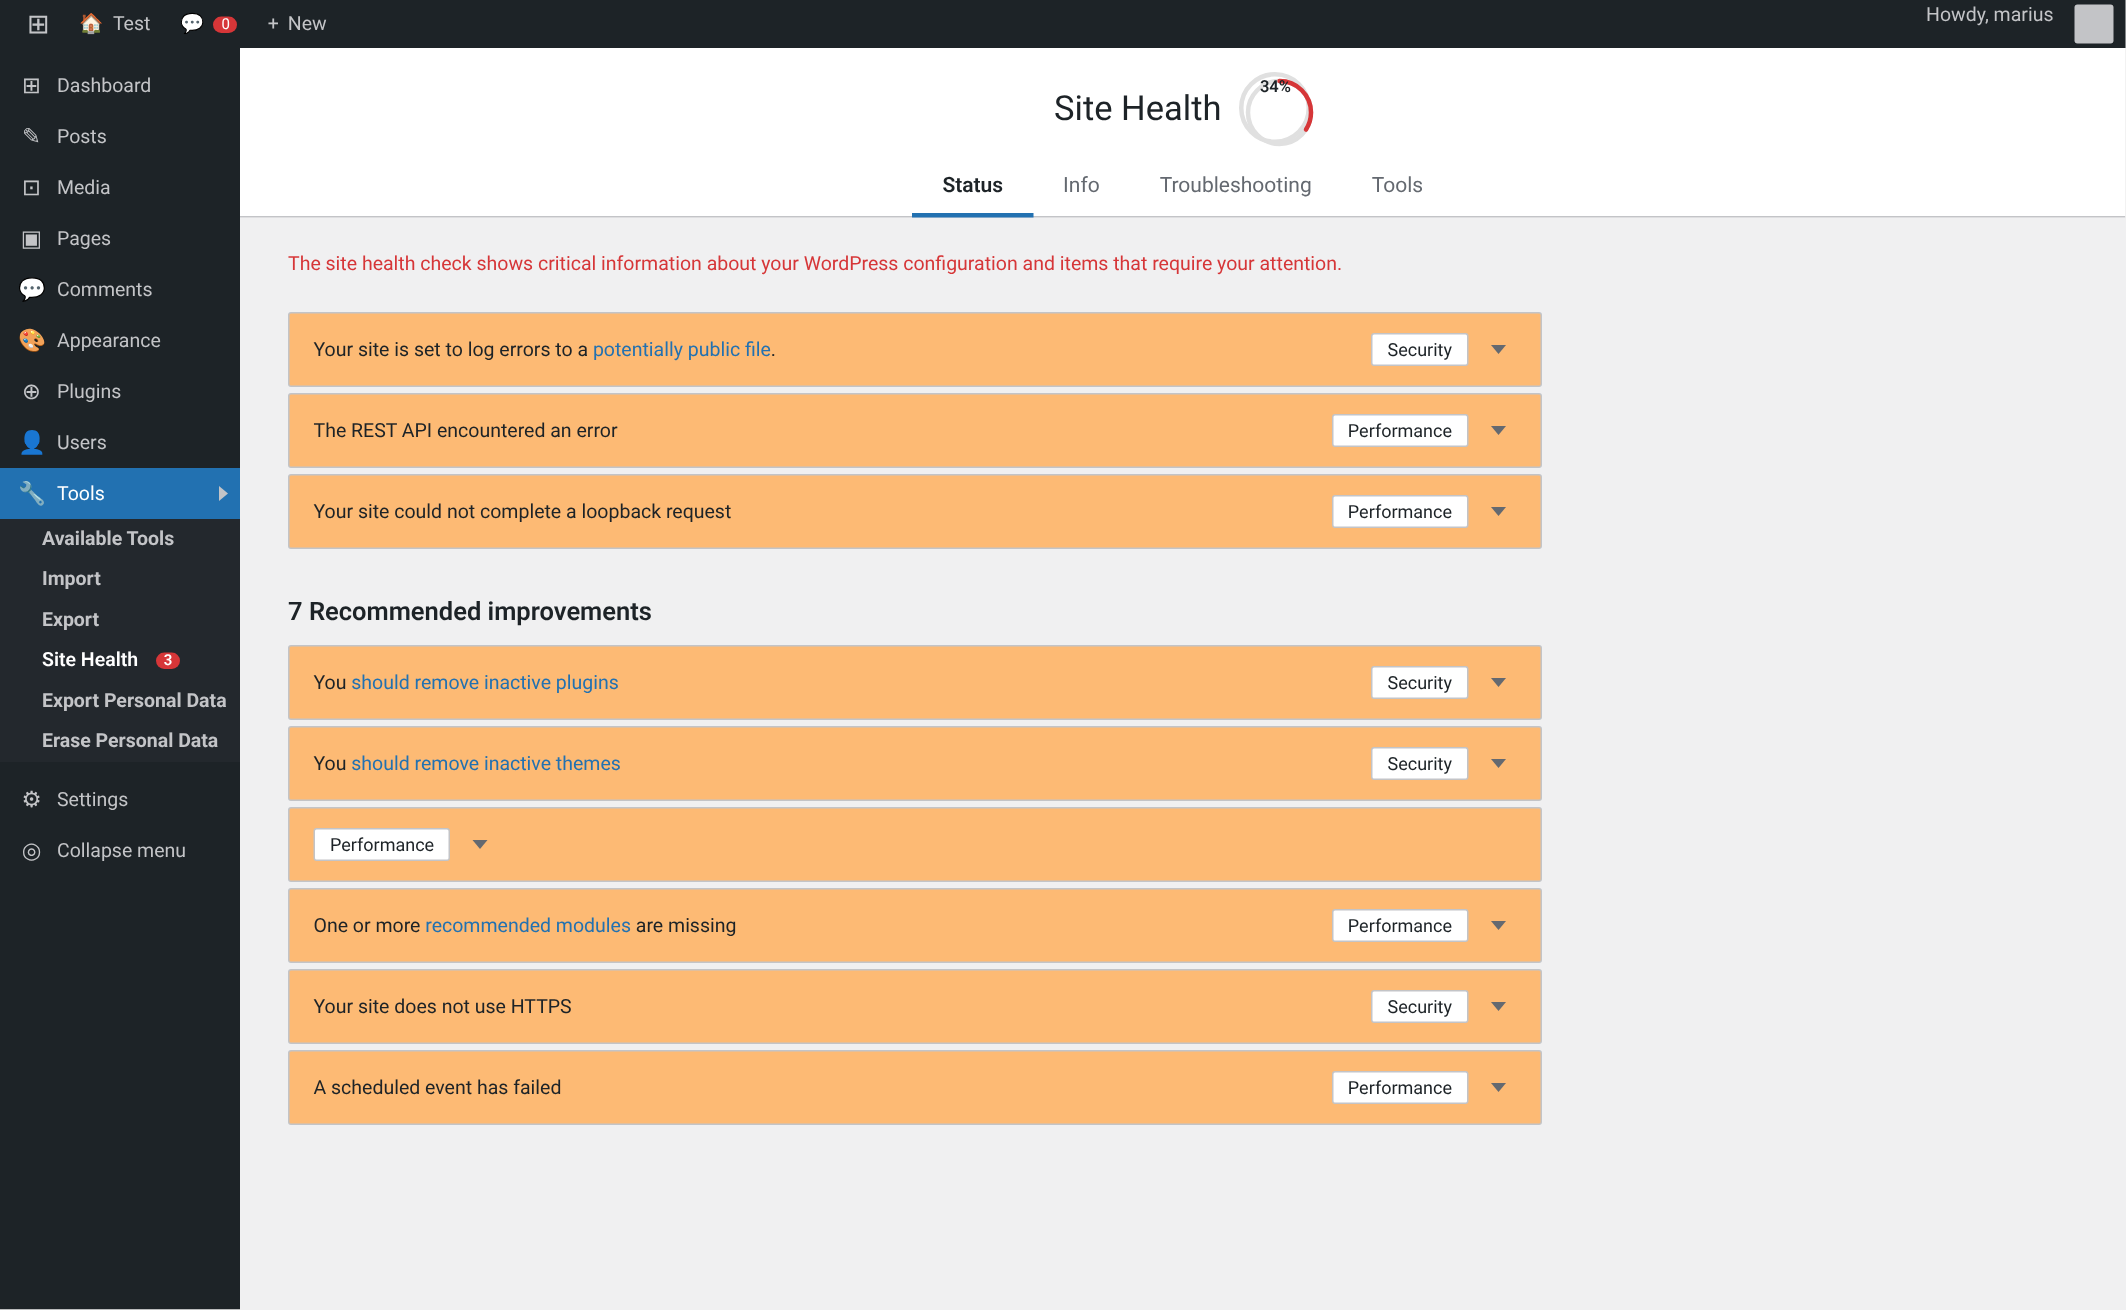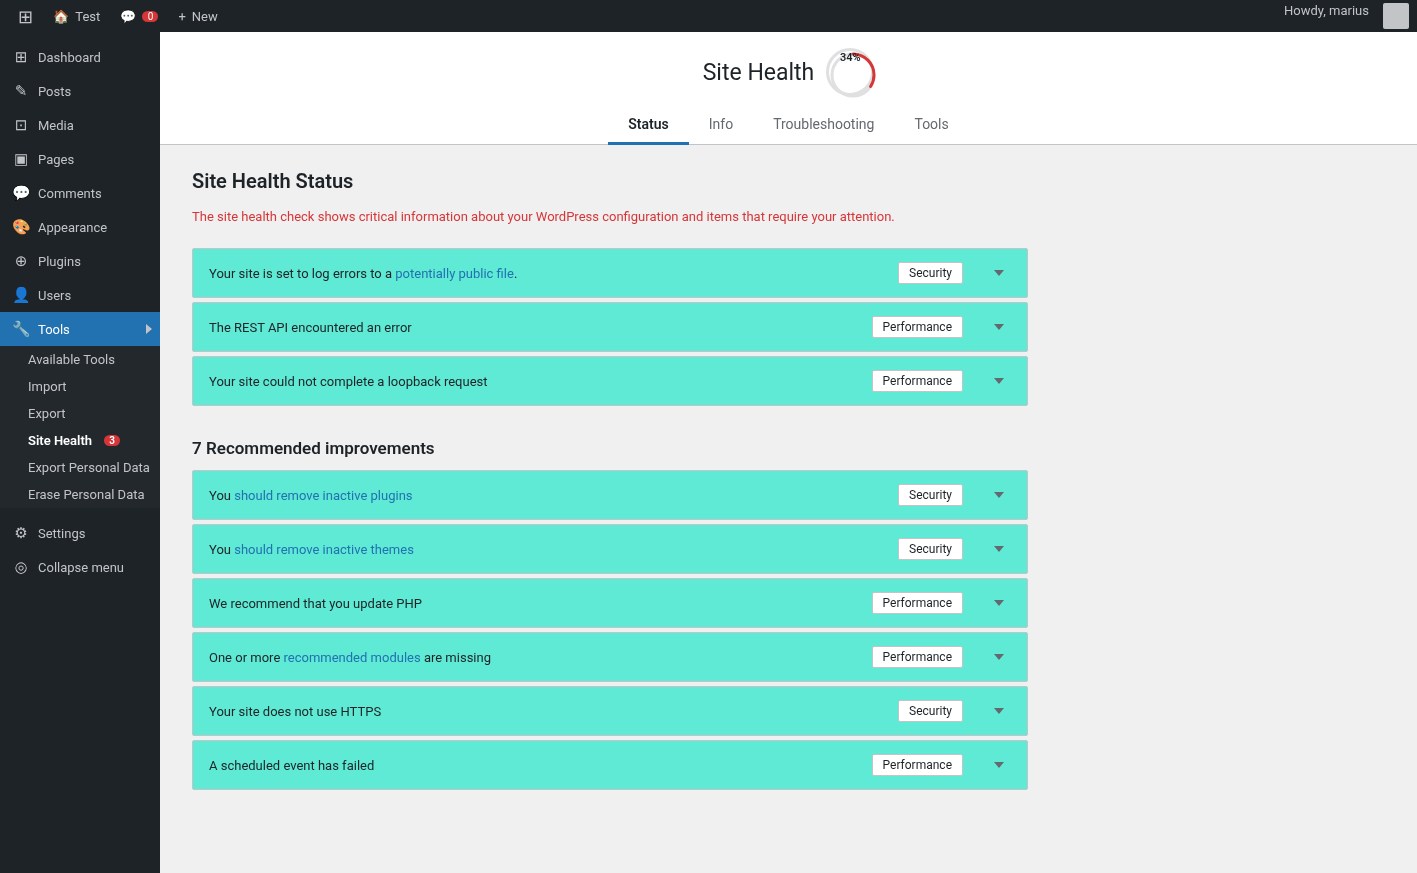--- a/index.html
+++ b/index.html
@@ -49,21 +49,21 @@
     .sidebar-item {
       display: flex; align-items: center; gap: 8px;
       padding: 8px 12px; cursor: pointer; font-size: 13px; color: #c3c4c7;
       position: relative;
     }
     .sidebar-item.active { background: #2271b1; color: #fff; }
     .sidebar-item .icon { font-size: 15px; width: 18px; text-align: center; flex-shrink: 0; }
     .sidebar-item-label { white-space: nowrap; }
 
     .sidebar-submenu { list-style: none; background: #23282d; }
-    .sidebar-submenu .sidebar-item { padding: 6px 12px 6px 28px; font-size: 13px; }
+    .sidebar-submenu .sidebar-item { padding: 6px 12px 6px 28px; font-size: 13px; font-weight: bold; }
     .sidebar-submenu .sidebar-item.active-sub { color: #fff; font-weight: 600; }
     .sidebar-submenu .sidebar-item .badge {
       background: #d63638; color: #fff; border-radius: 10px; padding: 0 5px;
       font-size: 10px; min-width: 16px; text-align: center; margin-left: 4px;
     }
 
     .sidebar-arrow {
       position: absolute; right: 8px; top: 50%; transform: translateY(-50%);
       border-left: 6px solid #c3c4c7; border-top: 5px solid transparent;
       border-bottom: 5px solid transparent; width: 0; height: 0;
@@ -111,31 +111,31 @@
     
     .content-inner { padding: 24px 32px; max-width: 900px; }
 
     .section-title { font-size: 20px; font-weight: 600; color: #1d2327; margin-bottom: 16px; }
     .section-desc { color: #d63638; font-size: 13px; margin-bottom: 24px; }
 
     .issues-section { margin-bottom: 32px; }
     .issues-section-title { font-size: 17px; font-weight: 600; color: #1d2327; margin-bottom: 12px; }
 
     .issue-item {
-      background: #5eead4;
+      background: #fdba74;
       border: 1px solid #c3c4c7;
       border-radius: 2px;
       margin-bottom: 4px;
       display: flex;
       align-items: center;
       padding: 12px 16px;
       justify-content: space-between;
     }
     .issue-text { font-size: 13px; color: #1d2327; flex: 1; }
-    .issue-right { display: flex; align-items: center; gap: 24px; }
+    .issue-right { display: flex; align-items: center; gap: 8px; }
     .issue-tag {
       border: 1px solid #c3c4c7; padding: 3px 10px; font-size: 12px;
       color: #1d2327; border-radius: 2px; background: #fff;
     }
     .issue-chevron {
       width: 24px; height: 24px; display: flex; align-items: center; justify-content: center;
       cursor: pointer; color: #646970;
     }
     .issue-chevron::after {
       content: ''; display: block;
@@ -265,21 +265,20 @@
       <div class="tabs">
         <div class="tab active">Status</div>
         <div class="tab">Info</div>
         <div class="tab">Troubleshooting</div>
         <div class="tab">Tools</div>
       </div>
     </div>
 
     <div class="content-inner">
 
-      <h2 class="section-title">Site Health Status</h2>
       <p class="section-desc">The site health check shows critical information about your WordPress configuration and items that require your attention.</p>
 
       <div class="issues-section">
 
         <div class="issue-item">
           <span class="issue-text">Your site is set to log errors to a <span style="color:#2271b1;">potentially public file</span>.</span>
           <div class="issue-right">
             <span class="issue-tag">Security</span>
             <div class="issue-chevron"></div>
           </div>
@@ -315,21 +314,20 @@
 
         <div class="issue-item">
           <span class="issue-text">You <span style="color:#2271b1;">should remove inactive themes</span></span>
           <div class="issue-right">
             <span class="issue-tag">Security</span>
             <div class="issue-chevron"></div>
           </div>
         </div>
 
         <div class="issue-item">
-          <span class="issue-text">We recommend that you update PHP</span>
           <div class="issue-right">
             <span class="issue-tag">Performance</span>
             <div class="issue-chevron"></div>
           </div>
         </div>
 
         <div class="issue-item">
           <span class="issue-text">One or more <span style="color:#2271b1;">recommended modules</span> are missing</span>
           <div class="issue-right">
             <span class="issue-tag">Performance</span>

